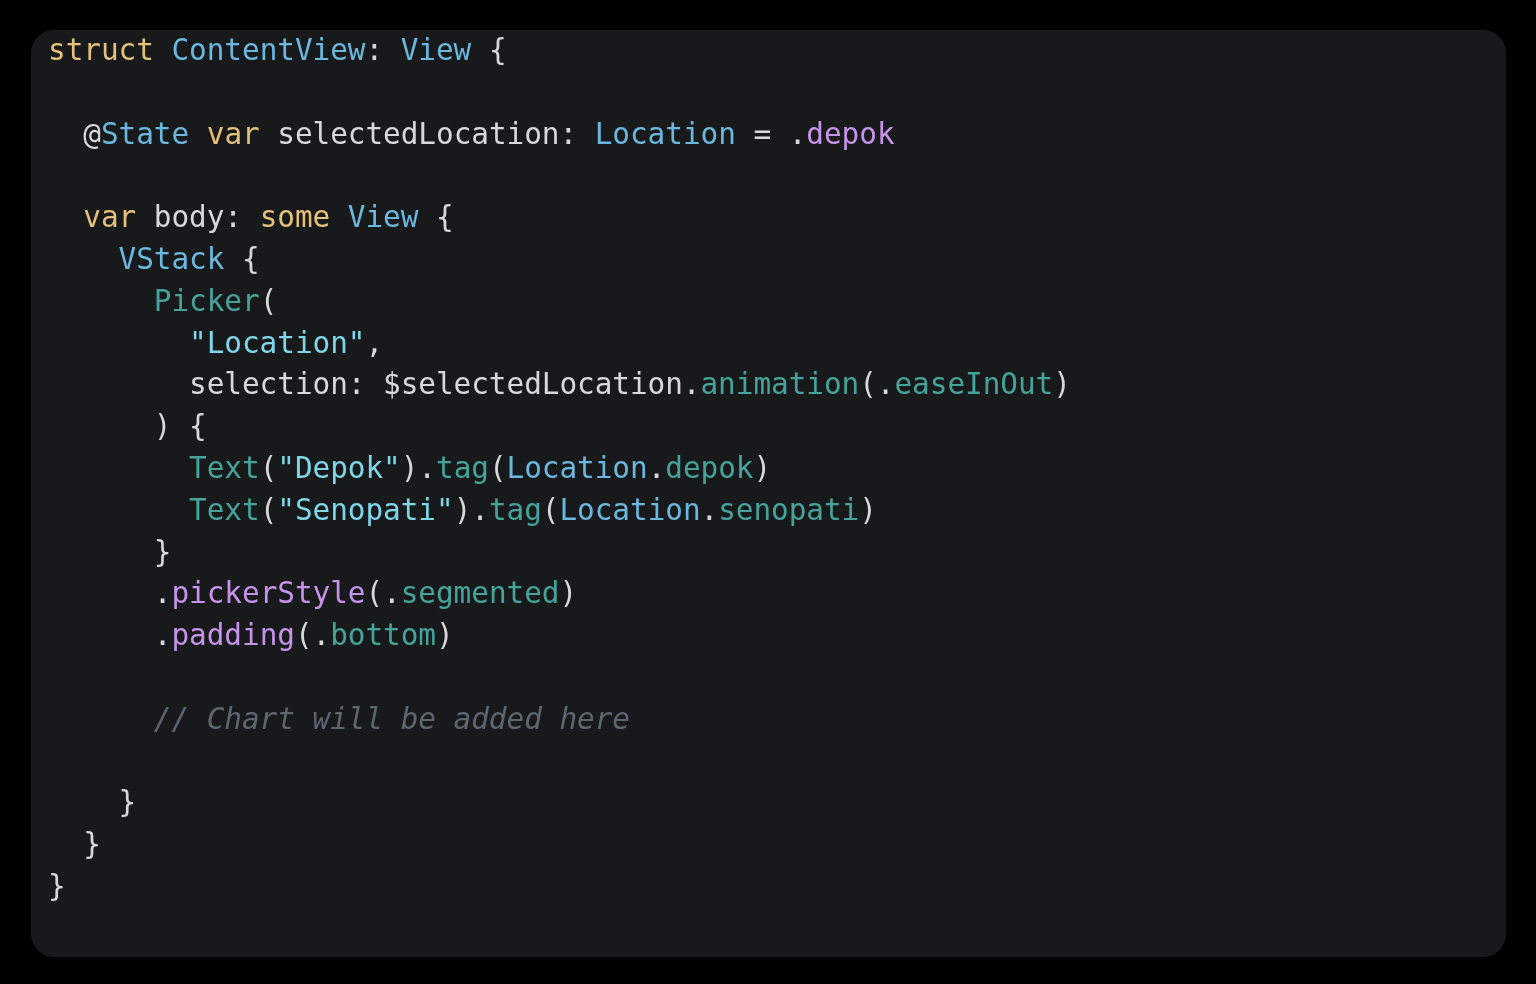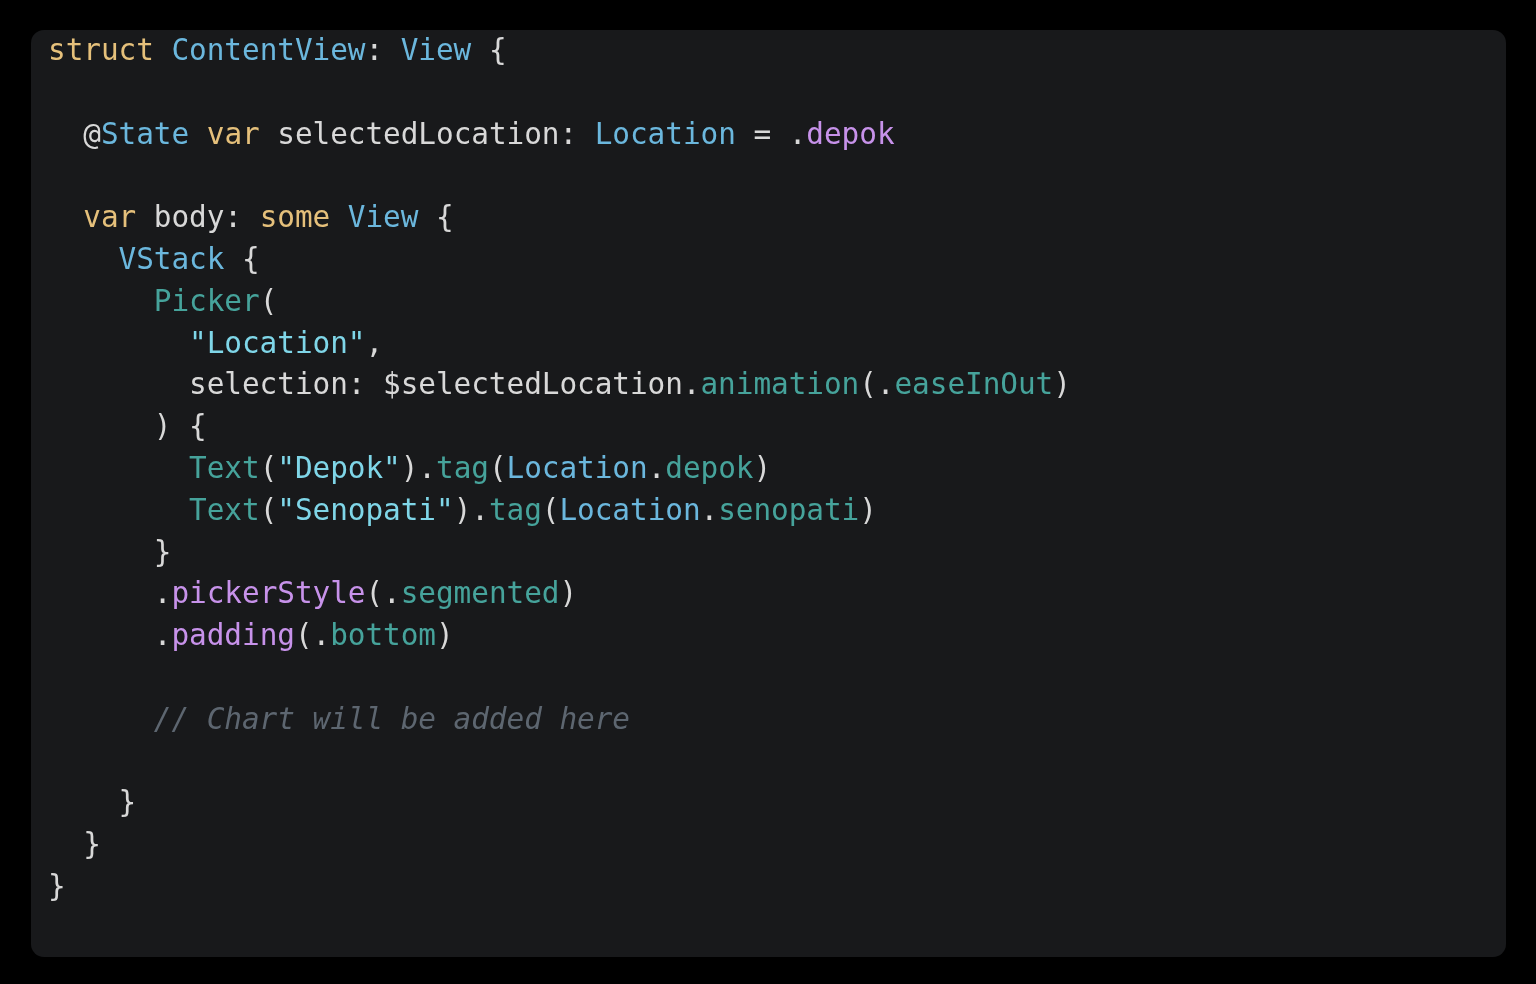--- a/index.html
+++ b/index.html
@@ -56,15 +56,15 @@
   .t-attr    { color: #6bb7dd; }  
   .t-str     { color: #7fd6e8; }  
   .t-fn      { color: #46a39b; }  
   .t-member  { color: #46a39b; }  
   .t-mod     { color: #c792ea; }
   .t-comment { color: #5d6670; font-style: italic; }
 </style>
 </head>
 <body style="background: rgb(0, 0, 0);">
 
-<div id="code-card" style="background: rgb(24, 25, 27); border-radius: 13px;">
+<div id="code-card" style="background: rgb(24, 25, 27); border-radius: 23px;">
   <pre id="code-block" style="font-size: 29.4px; line-height: 41.8px;"><span class="ln" style="height: 41.8px;"><span class="t-kw" style="color: rgb(229, 192, 123);">struct</span><span class="t-plain" style="color: rgb(216, 216, 216);"> </span><span class="t-type" style="color: rgb(107, 183, 221);">ContentView</span><span class="t-plain" style="color: rgb(216, 216, 216);">: </span><span class="t-type" style="color: rgb(107, 183, 221);">View</span><span class="t-plain" style="color: rgb(216, 216, 216);"> {</span></span><span class="ln" style="height: 41.8px;"> </span><span class="ln" style="height: 41.8px;"><span class="t-plain" style="color: rgb(216, 216, 216);">  </span><span class="t-plain" style="color: rgb(216, 216, 216);">@</span><span class="t-attr" style="color: rgb(107, 183, 221);">State</span><span class="t-plain" style="color: rgb(216, 216, 216);"> </span><span class="t-kw" style="color: rgb(229, 192, 123);">var</span><span class="t-plain" style="color: rgb(216, 216, 216);"> selectedLocation: </span><span class="t-type" style="color: rgb(107, 183, 221);">Location</span><span class="t-plain" style="color: rgb(216, 216, 216);"> = </span><span class="t-plain" style="color: rgb(216, 216, 216);">.</span><span class="t-mod" style="color: rgb(199, 146, 234);">depok</span></span><span class="ln" style="height: 41.8px;"> </span><span class="ln" style="height: 41.8px;"><span class="t-plain" style="color: rgb(216, 216, 216);">  </span><span class="t-kw" style="color: rgb(229, 192, 123);">var</span><span class="t-plain" style="color: rgb(216, 216, 216);"> body: </span><span class="t-kw" style="color: rgb(229, 192, 123);">some</span><span class="t-plain" style="color: rgb(216, 216, 216);"> </span><span class="t-type" style="color: rgb(107, 183, 221);">View</span><span class="t-plain" style="color: rgb(216, 216, 216);"> {</span></span><span class="ln" style="height: 41.8px;"><span class="t-plain" style="color: rgb(216, 216, 216);">    </span><span class="t-type" style="color: rgb(107, 183, 221);">VStack</span><span class="t-plain" style="color: rgb(216, 216, 216);"> {</span></span><span class="ln" style="height: 41.8px;"><span class="t-plain" style="color: rgb(216, 216, 216);">      </span><span class="t-fn" style="color: rgb(70, 163, 155);">Picker</span><span class="t-plain" style="color: rgb(216, 216, 216);">(</span></span><span class="ln" style="height: 41.8px;"><span class="t-plain" style="color: rgb(216, 216, 216);">        </span><span class="t-str" style="color: rgb(127, 214, 232);">"Location"</span><span class="t-plain" style="color: rgb(216, 216, 216);">,</span></span><span class="ln" style="height: 41.8px;"><span class="t-plain" style="color: rgb(216, 216, 216);">        </span><span class="t-plain" style="color: rgb(216, 216, 216);">selection: $selectedLocation.</span><span class="t-fn" style="color: rgb(70, 163, 155);">animation</span><span class="t-plain" style="color: rgb(216, 216, 216);">(.</span><span class="t-member" style="color: rgb(70, 163, 155);">easeInOut</span><span class="t-plain" style="color: rgb(216, 216, 216);">)</span></span><span class="ln" style="height: 41.8px;"><span class="t-plain" style="color: rgb(216, 216, 216);">      </span><span class="t-plain" style="color: rgb(216, 216, 216);">) {</span></span><span class="ln" style="height: 41.8px;"><span class="t-plain" style="color: rgb(216, 216, 216);">        </span><span class="t-fn" style="color: rgb(70, 163, 155);">Text</span><span class="t-plain" style="color: rgb(216, 216, 216);">(</span><span class="t-str" style="color: rgb(127, 214, 232);">"Depok"</span><span class="t-plain" style="color: rgb(216, 216, 216);">).</span><span class="t-fn" style="color: rgb(70, 163, 155);">tag</span><span class="t-plain" style="color: rgb(216, 216, 216);">(</span><span class="t-type" style="color: rgb(107, 183, 221);">Location</span><span class="t-plain" style="color: rgb(216, 216, 216);">.</span><span class="t-member" style="color: rgb(70, 163, 155);">depok</span><span class="t-plain" style="color: rgb(216, 216, 216);">)</span></span><span class="ln" style="height: 41.8px;"><span class="t-plain" style="color: rgb(216, 216, 216);">        </span><span class="t-fn" style="color: rgb(70, 163, 155);">Text</span><span class="t-plain" style="color: rgb(216, 216, 216);">(</span><span class="t-str" style="color: rgb(127, 214, 232);">"Senopati"</span><span class="t-plain" style="color: rgb(216, 216, 216);">).</span><span class="t-fn" style="color: rgb(70, 163, 155);">tag</span><span class="t-plain" style="color: rgb(216, 216, 216);">(</span><span class="t-type" style="color: rgb(107, 183, 221);">Location</span><span class="t-plain" style="color: rgb(216, 216, 216);">.</span><span class="t-member" style="color: rgb(70, 163, 155);">senopati</span><span class="t-plain" style="color: rgb(216, 216, 216);">)</span></span><span class="ln" style="height: 41.8px;"><span class="t-plain" style="color: rgb(216, 216, 216);">      </span><span class="t-plain" style="color: rgb(216, 216, 216);">}</span></span><span class="ln" style="height: 41.8px;"><span class="t-plain" style="color: rgb(216, 216, 216);">      </span><span class="t-plain" style="color: rgb(216, 216, 216);">.</span><span class="t-mod" style="color: rgb(199, 146, 234);">pickerStyle</span><span class="t-plain" style="color: rgb(216, 216, 216);">(.</span><span class="t-member" style="color: rgb(70, 163, 155);">segmented</span><span class="t-plain" style="color: rgb(216, 216, 216);">)</span></span><span class="ln" style="height: 41.8px;"><span class="t-plain" style="color: rgb(216, 216, 216);">      </span><span class="t-plain" style="color: rgb(216, 216, 216);">.</span><span class="t-mod" style="color: rgb(199, 146, 234);">padding</span><span class="t-plain" style="color: rgb(216, 216, 216);">(.</span><span class="t-member" style="color: rgb(70, 163, 155);">bottom</span><span class="t-plain" style="color: rgb(216, 216, 216);">)</span></span><span class="ln" style="height: 41.8px;"> </span><span class="ln" style="height: 41.8px;"><span class="t-plain" style="color: rgb(216, 216, 216);">      </span><span class="t-comment" style="color: rgb(93, 102, 112);">// Chart will be added here</span></span><span class="ln" style="height: 41.8px;"> </span><span class="ln" style="height: 41.8px;"><span class="t-plain" style="color: rgb(216, 216, 216);">    </span><span class="t-plain" style="color: rgb(216, 216, 216);">}</span></span><span class="ln" style="height: 41.8px;"><span class="t-plain" style="color: rgb(216, 216, 216);">  </span><span class="t-plain" style="color: rgb(216, 216, 216);">}</span></span><span class="ln" style="height: 41.8px;"><span class="t-plain" style="color: rgb(216, 216, 216);">}</span></span></pre>
 </div>
 
 </body></html>

